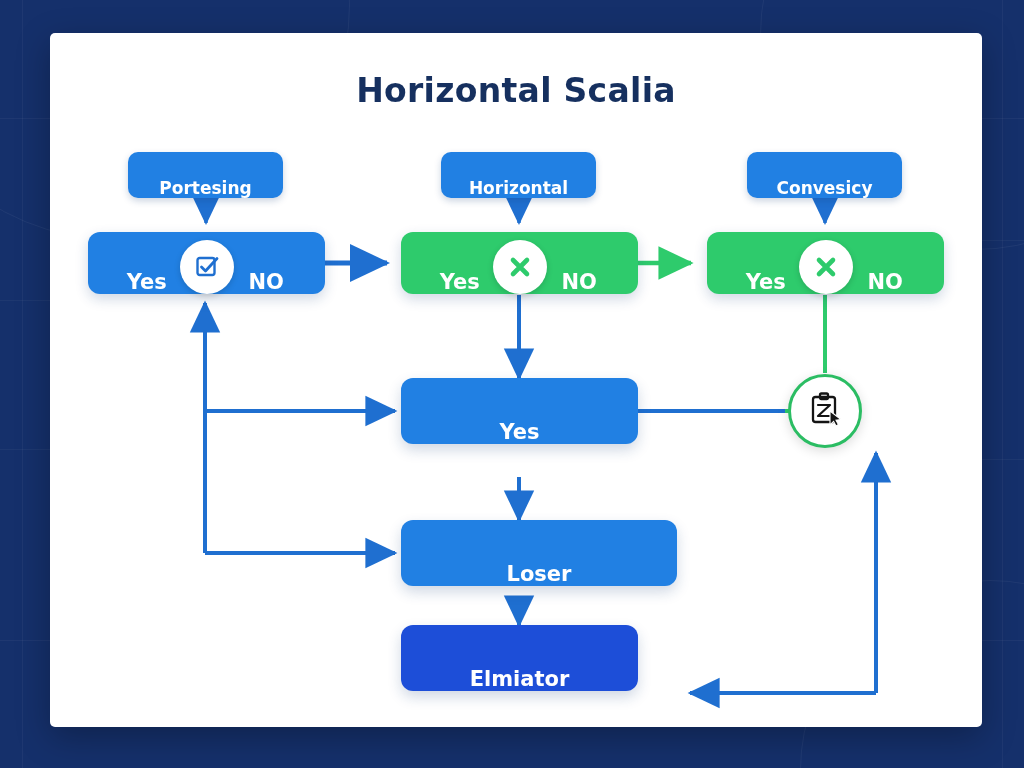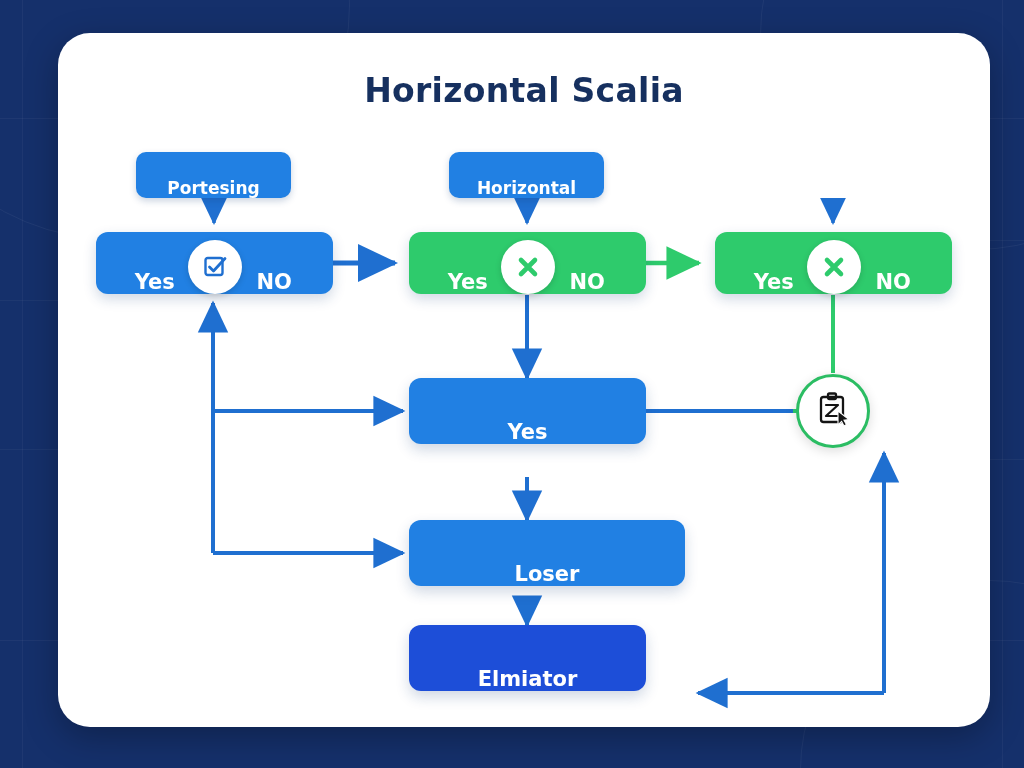--- a/index.html
+++ b/index.html
@@ -32,26 +32,26 @@
   }
   .bp-rect {
     position: absolute;
     border: 1px solid rgba(255,255,255,0.04);
     background: transparent;
   }
 
   
   #card {
     position: absolute;
-    left: 58px;
+    left: 50px;
     top: 33px;
     width: 932px;
     height: 694px;
     background: #ffffff;
-    border-radius: 32px;
+    border-radius: 5px;
     box-shadow: 0 10px 34px rgba(0,0,0,0.28);
     overflow: hidden;
   }
 
   #title {
     position: absolute;
     left: 0;
     top: 38px;
     width: 932px;
     text-align: center;
@@ -209,20 +209,23 @@
     <div class="chip bar green" style="left:351px; top:199px; width:237px;">
       <span class="side">Yes</span>
       <span class="knob">
         <svg width="28" height="28" viewBox="0 0 28 28">
           <path d="M7 7 L21 21 M21 7 L7 21" fill="none" stroke="#2ecb6c" stroke-width="4.6" stroke-linecap="round"></path>
         </svg>
       </span>
       <span class="side">NO</span>
     </div>
 
+    <div class="chip chip-head" style="left:697px; top:119px; width:155px;">
+      <span>Convesicy</span>
+    </div>
 
     <div class="chip bar green" style="left:657px; top:199px; width:237px;">
       <span class="side">Yes</span>
       <span class="knob">
         <svg width="28" height="28" viewBox="0 0 28 28">
           <path d="M7 7 L21 21 M21 7 L7 21" fill="none" stroke="#2ecb6c" stroke-width="4.6" stroke-linecap="round"></path>
         </svg>
       </span>
       <span class="side">NO</span>
     </div>

